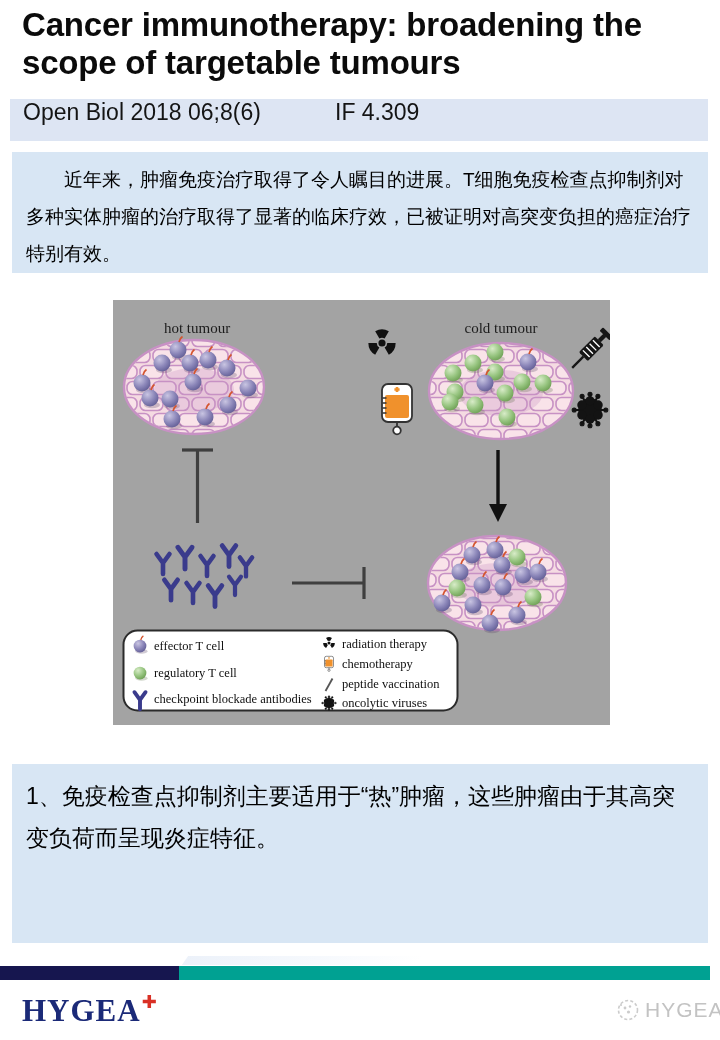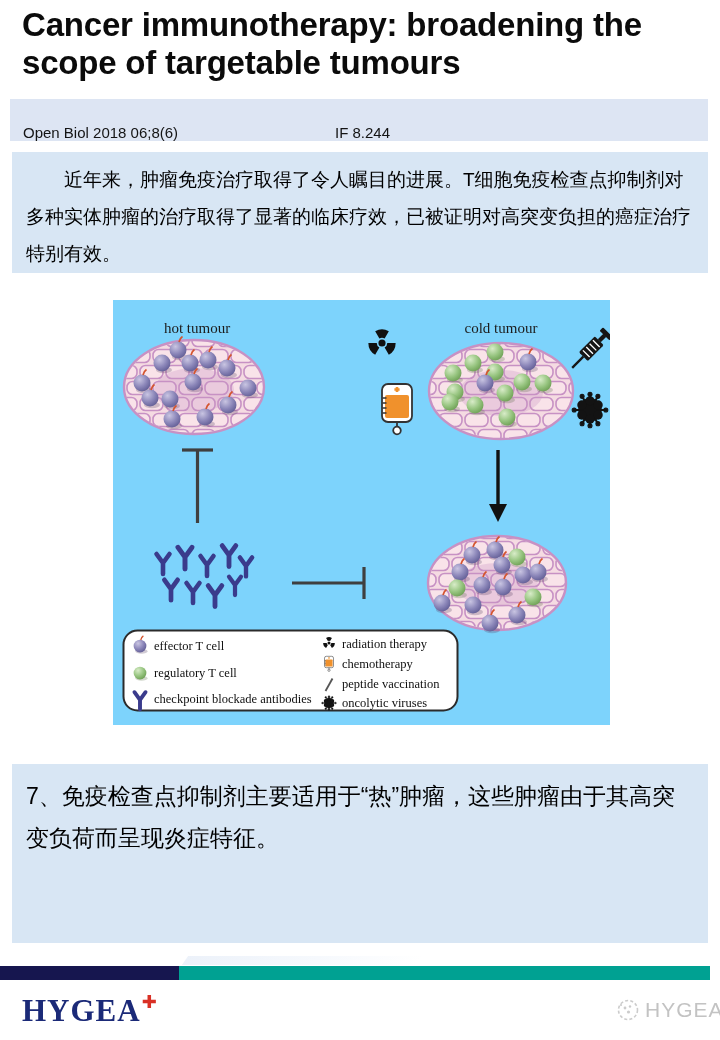--- a/index.html
+++ b/index.html
@@ -10,33 +10,33 @@
   .abs{position:absolute;}
   
   .page-title{
     left:22px;top:6px;width:680px;
     font-size:33px;line-height:38px;font-weight:700;color:#0b0b0b;
     letter-spacing:-0.2px;
   }
   
   .journal-bar{
     left:10px;top:99px;width:698px;height:42px;background:#dde5f3;
-    display:flex;align-items:flex-end;font-size:15px;color:#141414;
+    display:flex;align-items:flex-start;font-size:23px;color:#141414;
   }
   .journal-citation{margin-left:13px;width:312px;}
   .journal-if{flex:none;}
   
   .abstract-box{
     left:12px;top:152px;width:696px;height:121px;background:#d8e6f4;
     box-sizing:border-box;padding:9px 14px 0 14px;
     font-size:19px;line-height:37px;color:#000;
   }
   .abstract-box p{margin:0;text-indent:2em;}
   
-  .figure-wrap{left:113px;top:300px;width:497px;height:425px;background:#7dd3fc;}
+  .figure-wrap{left:113px;top:300px;width:497px;height:425px;background:#a3a3a3;}
   
   .keypoints-box{
     left:12px;top:764px;width:696px;height:179px;background:#d8e6f4;
     box-sizing:border-box;padding:11px 14px 0 14px;
     font-size:23px;line-height:42px;color:#000;
   }
   .keypoints-box p{margin:0;}
   
   .footer-highlight{
     left:185px;top:956px;width:235px;height:9px;
@@ -58,21 +58,21 @@
     color:#c3c3c3;font-size:21px;letter-spacing:1px;font-weight:400;
   }
 </style>
 </head>
 <body>
 
 <div class="abs page-title">Cancer immunotherapy: broadening the scope of targetable tumours</div>
 
 <div class="abs journal-bar">
   <span class="journal-citation">Open Biol 2018 06;8(6)</span>
-  <span class="journal-if">IF 8.244</span>
+  <span class="journal-if">IF 4.309</span>
 </div>
 
 <div class="abs abstract-box">
   <p>近年来，肿瘤免疫治疗取得了令人瞩目的进展。T细胞免疫检查点抑制剂对多种实体肿瘤的治疗取得了显著的临床疗效，已被证明对高突变负担的癌症治疗特别有效。</p>
 </div>
 
 <div class="abs figure-wrap">
 <svg viewBox="0 0 497 425" width="497" height="425" font-family="'Liberation Serif',serif">
   <defs>
     <radialGradient id="gradP" cx="0.35" cy="0.3" r="0.8">
@@ -272,21 +272,21 @@
       <text x="229" y="348">radiation therapy</text>
       <text x="229" y="368">chemotherapy</text>
       <text x="229" y="388">peptide vaccination</text>
       <text x="229" y="407">oncolytic viruses</text>
     </g>
   </g>
 </svg>
 </div>
 
 <div class="abs keypoints-box">
-  <p>7、免疫检查点抑制剂主要适用于“热”肿瘤，这些肿瘤由于其高突变负荷而呈现炎症特征。</p>
+  <p>1、免疫检查点抑制剂主要适用于“热”肿瘤，这些肿瘤由于其高突变负荷而呈现炎症特征。</p>
 </div>
 
 <div class="abs footer-highlight"></div>
 <div class="abs footer-bar-navy"></div>
 <div class="abs footer-bar-teal"></div>
 
 <div class="abs brand-logo"><span>HYGEA</span><span class="brand-plus">✚</span></div>
 
 <div class="abs watermark">
   <svg width="24" height="24" viewBox="0 0 24 24">

